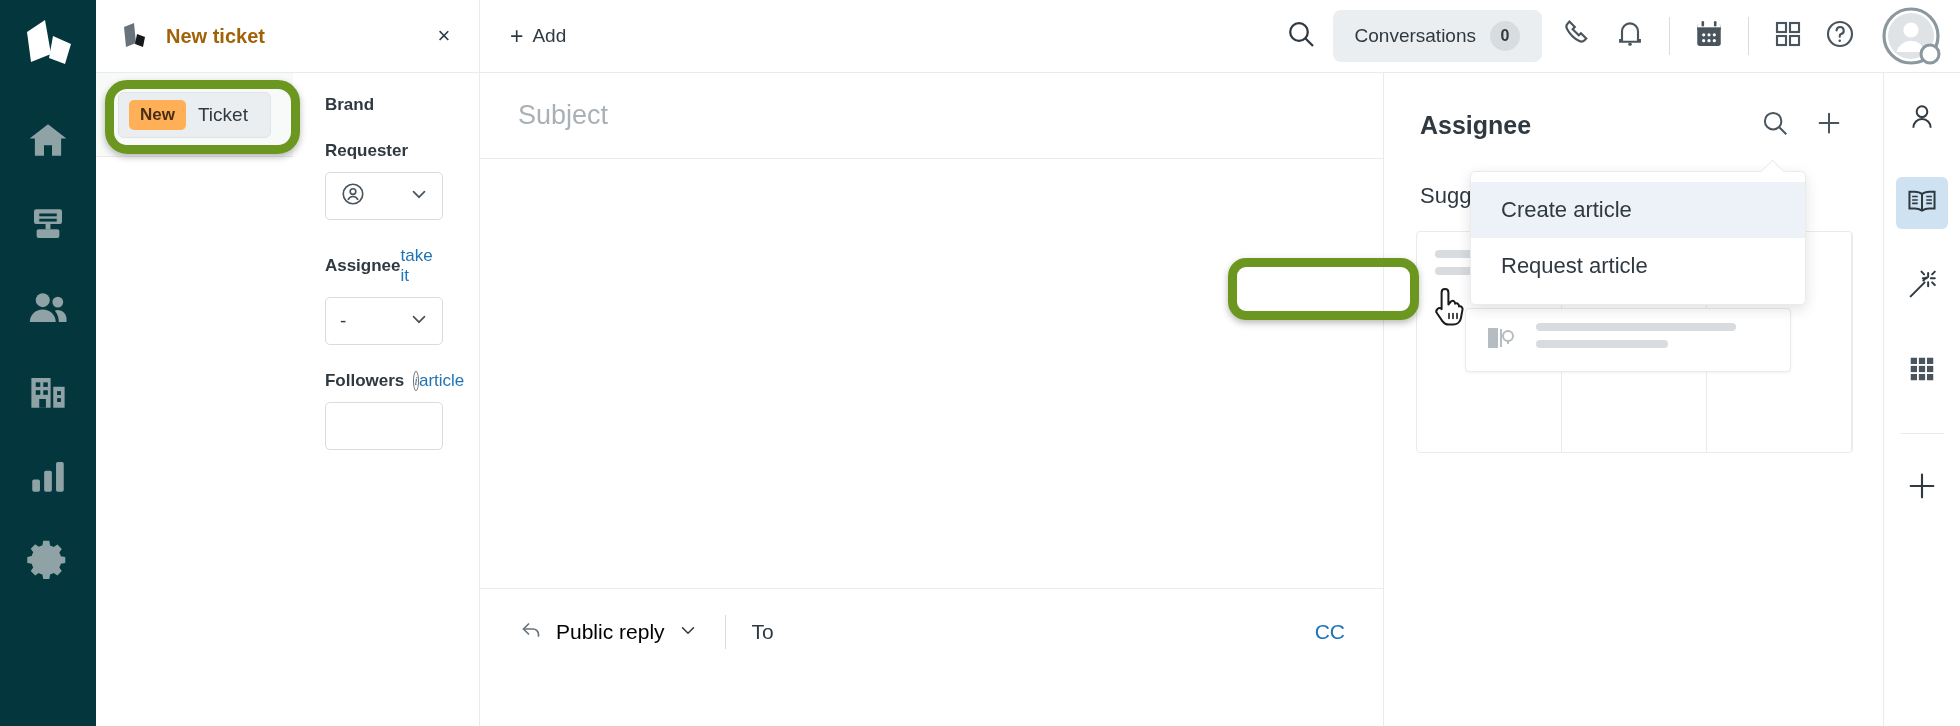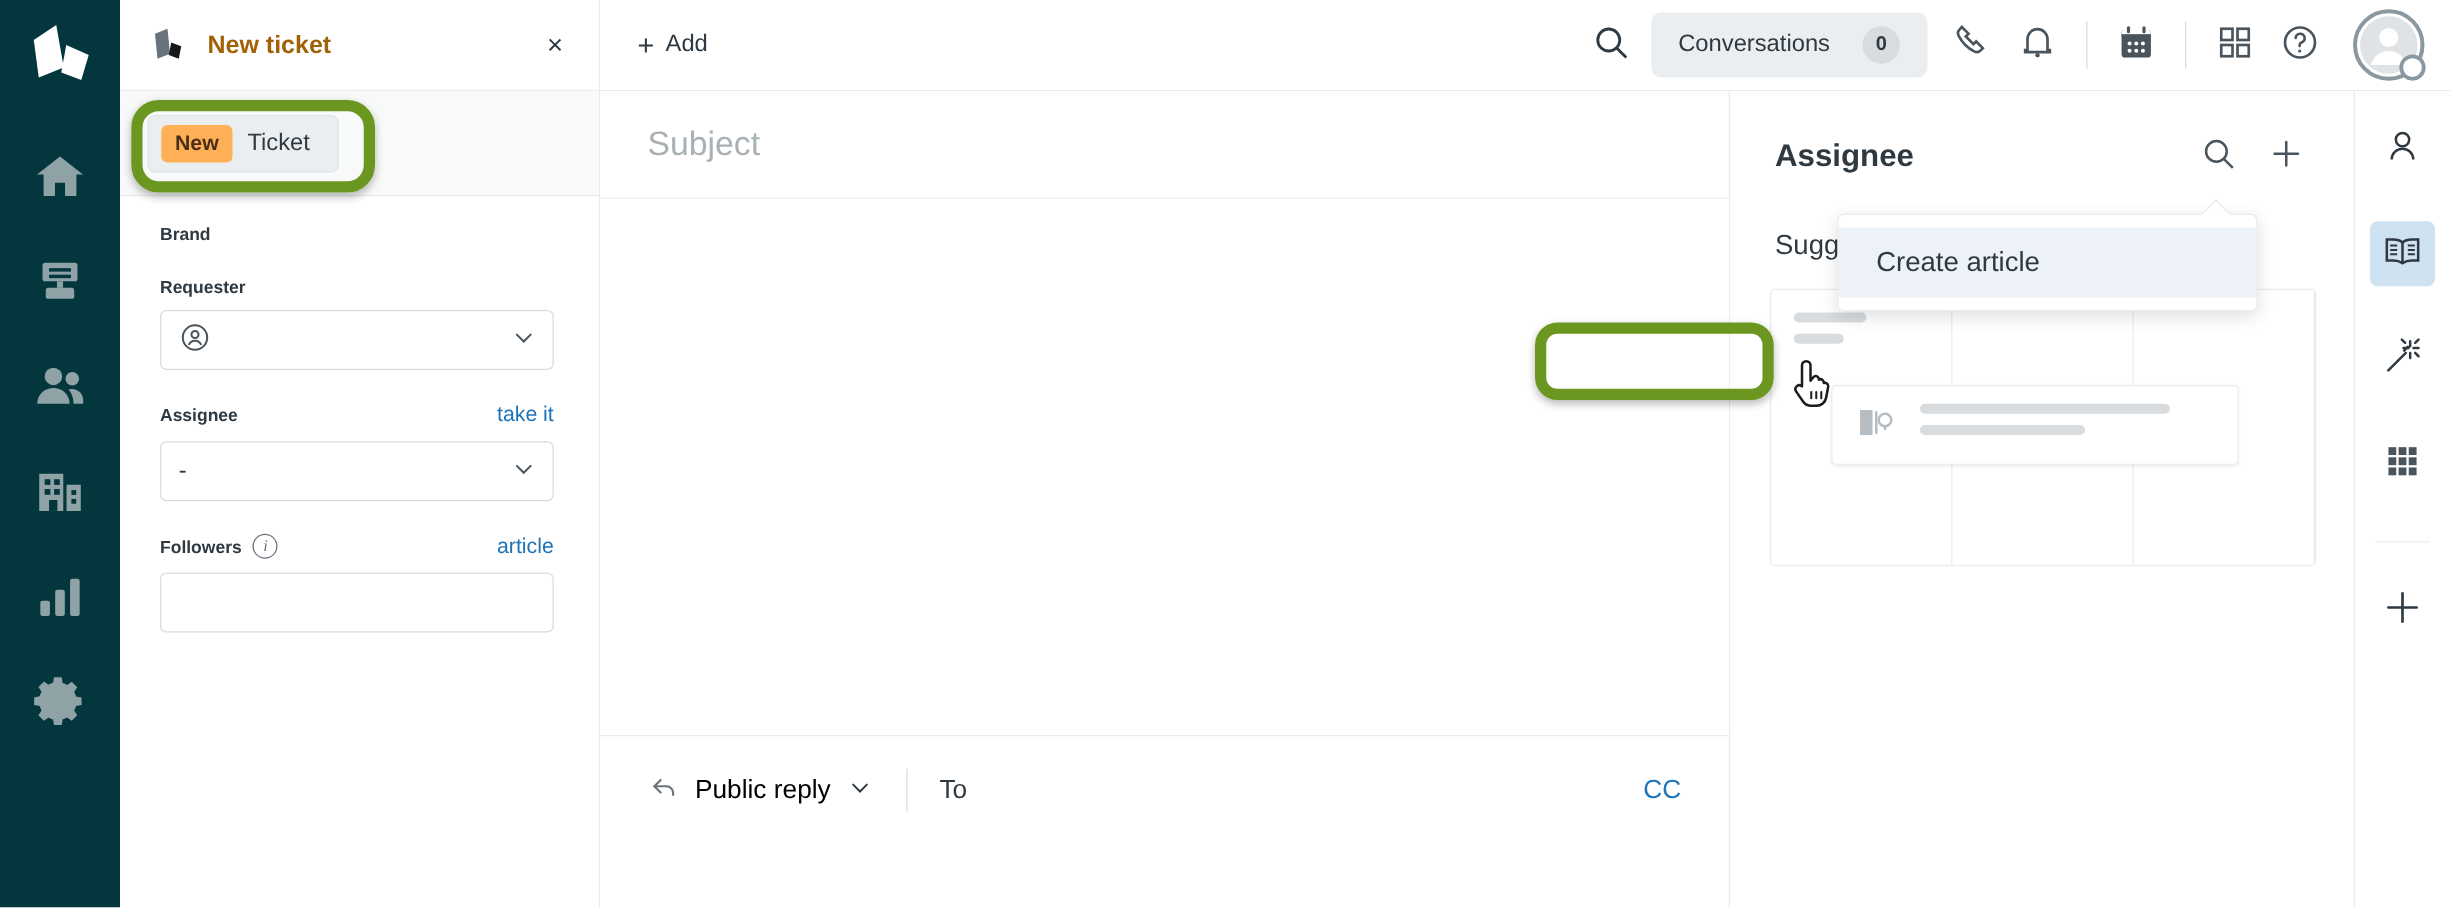--- a/index.html
+++ b/index.html
@@ -62,21 +62,21 @@
     font-size: 19px; color: #2f3941; cursor: pointer;
     padding: 6px 8px; border-radius: 4px;
   }
   .add-plus { font-size: 23px; line-height: 1; font-weight: 400; }
   .spacer { flex: 1 1 auto; }
   .icon-btn {
     width: 52px; height: 52px; display: flex; align-items: center; justify-content: center;
     cursor: pointer; border-radius: 4px; color: #49545c;
   }
   .conv-pill {
-    display: flex; align-items: center; gap: 26px;
+    display: flex; align-items: center; gap: 14px;
     background: #ebeef0; border-radius: 8px;
     padding: 11px 22px; margin-left: 6px; margin-right: 10px;
     cursor: pointer;
   }
   .conv-label { font-size: 19px; color: #2f3941; }
   .conv-count {
     background: #d8dcde; color: #2f3941; font-size: 16px; font-weight: 700;
     width: 30px; height: 30px; border-radius: 50%;
     display: flex; align-items: center; justify-content: center;
   }
@@ -84,21 +84,21 @@
   .avatar-wrap { position: relative; width: 62px; height: 62px; margin-left: 14px; cursor: pointer; }
 
   
   .body-row { flex: 1 1 auto; display: flex; min-height: 0; }
 
   
   .form-pane {
     width: 384px; flex: 0 0 384px;
     background: #fff;
     border-right: 1px solid #e9ebed;
-    display: flex; flex-direction: column;
+    display: flex; 
     min-height: 0;
   }
   .form-status-row {
     height: 84px; flex: 0 0 84px;
     display: flex; align-items: center;
     padding: 0 22px;
     background: #f8f9f9;
     border-bottom: 1px solid #e9ebed;
   }
   .status-chip {
@@ -108,21 +108,21 @@
   }
   .status-badge {
     background: #ffb057; color: #492f17; font-weight: 700; font-size: 17px;
     border-radius: 5px; padding: 5px 11px;
   }
   .status-text { font-size: 19px; color: #2f3941; }
 
   .form-body { padding: 22px 36px 0 32px; overflow: hidden; flex: 1 1 auto; }
   .field { margin-bottom: 26px; }
   .field-label-row { display: flex; align-items: center; margin-bottom: 11px; }
-  .field-label { font-size: 14px; font-weight: 700; color: #2f3941; }
+  .field-label { font-size: 17px; font-weight: 700; color: #2f3941; }
   .field-link { margin-left: auto; font-size: 17px; color: #1f73b7; cursor: pointer; }
   .info-i {
     display: inline-flex; align-items: center; justify-content: center;
     width: 20px; height: 20px; border: 1.6px solid #68737d; border-radius: 50%;
     font-size: 13px; color: #68737d; margin-left: 9px; font-style: italic;
     font-family: "Liberation Serif", serif;
   }
   .select {
     height: 48px; border: 1px solid #d8dcde; border-radius: 5px;
     display: flex; align-items: center; padding: 0 12px 0 14px;
@@ -555,20 +555,21 @@
               <span class="sk-ov-lines">
                 <span class="sk-line" style="width:200px;display:block"></span>
                 <span class="sk-line" style="width:132px;display:block"></span>
               </span>
             </div>
           </div>
         </div>
 
         <div class="k-menu">
           <div class="k-menu-item hl">Create article</div>
+          <div class="k-menu-item">Request article</div>
         </div>
       </div>
 
       <div class="right-rail">
         <div class="rr-item">
           <span>
             <svg width="32" height="32" viewBox="0 0 24 24" fill="none" stroke="#2f3941" stroke-width="1.5">
               <circle cx="12" cy="8" r="4"></circle>
                 <path d="M5.5 20a6.5 6.5 0 0 1 13 0"></path>
             </svg>

